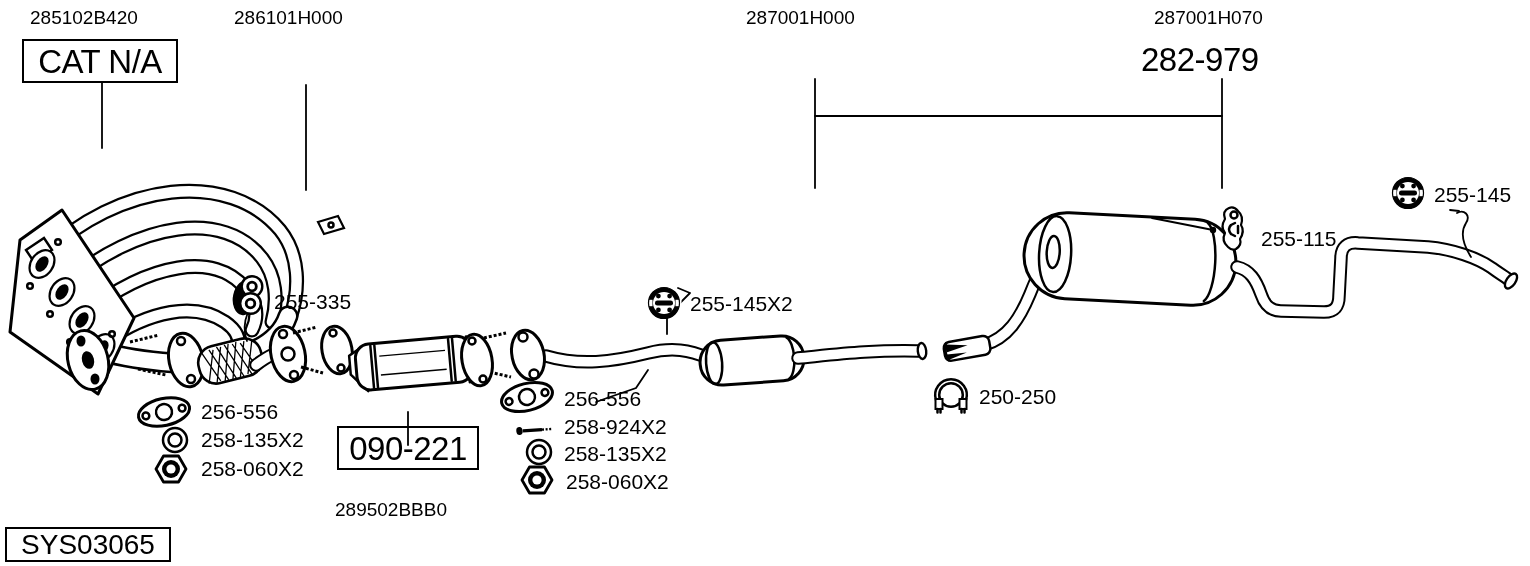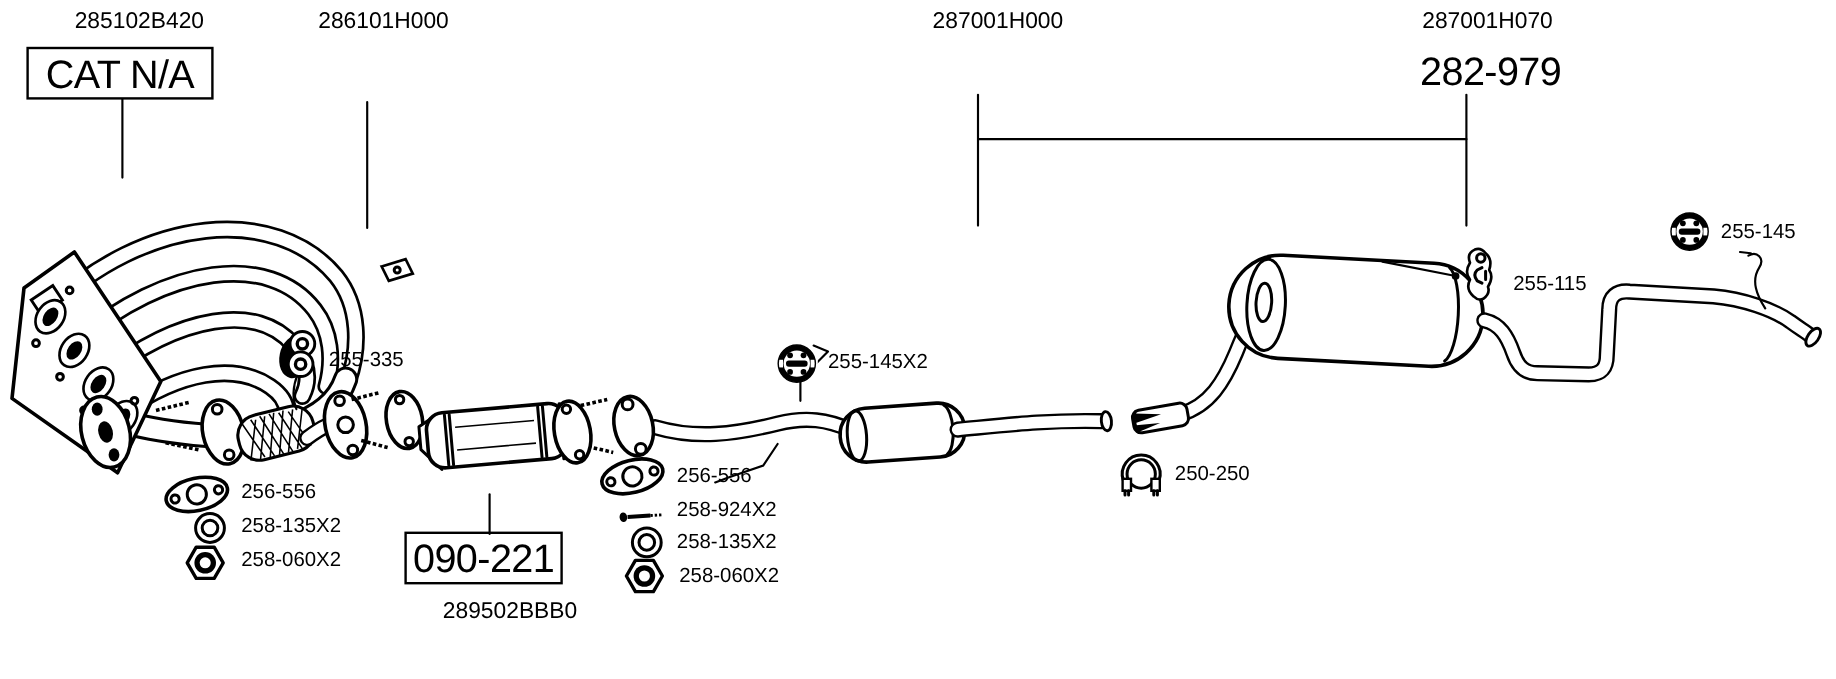--- a/index.html
+++ b/index.html
@@ -2,22 +2,22 @@
 <html><head>
 <meta charset="utf-8">
 <style>
   html,body{margin:0;padding:0;background:#fff}
   .stage{position:relative;width:1530px;height:566px;background:#fff;
          font-family:"Liberation Sans",sans-serif;color:#000;overflow:hidden}
   .stage svg{position:absolute;left:0;top:0}
   .lbl{position:absolute;white-space:nowrap;line-height:1}
   .code{font-size:19px}
   .big{font-size:33px;letter-spacing:-0.5px}
-  .part{font-size:17px}
-  .ctr{text-align:right}
+  .part{font-size:21px}
+  .ctr{text-align:left}
   .boxed{border:2.5px solid #000;display:flex;align-items:center;justify-content:center;box-sizing:border-box}
   
   .ln{stroke:#000;fill:none;stroke-width:2.5;stroke-linecap:round;stroke-linejoin:round}
   .ln3{stroke:#000;fill:none;stroke-width:3;stroke-linecap:round;stroke-linejoin:round}
   .thin{stroke:#000;fill:none;stroke-width:1.8;stroke-linecap:round}
   .fw{fill:#fff}
   .fb{fill:#000}
   .po{stroke:#000;stroke-width:13.5;fill:none;stroke-linecap:round;stroke-linejoin:round}
   .pi{stroke:#fff;stroke-width:9.5;fill:none;stroke-linecap:round;stroke-linejoin:round}
   .to{stroke:#000;stroke-width:15;fill:none;stroke-linecap:round;stroke-linejoin:round}
@@ -264,16 +264,17 @@
 
   <div class="lbl part" style="left:201px;top:401px">256-556</div>
   <div class="lbl part" style="left:201px;top:429px">258-135X2</div>
   <div class="lbl part" style="left:201px;top:458px">258-060X2</div>
 
   <div class="lbl part" style="left:564px;top:388px">256-556</div>
   <div class="lbl part" style="left:564px;top:416px">258-924X2</div>
   <div class="lbl part" style="left:564px;top:443px">258-135X2</div>
   <div class="lbl part" style="left:566px;top:471px">258-060X2</div>
 
-  <div class="lbl big boxed" style="left:337px;top:443px;width:132px;height:44px">090-221</div>
+  <div class="lbl big boxed" style="left:337px;top:426px;width:142px;height:44px">090-221</div>
   <div class="lbl code ctr" style="left:335px;top:500px;width:146px">289502BBB0</div>
 
+  <div class="lbl boxed" style="left:5px;top:527px;width:166px;height:35px;font-size:28px">SYS03065</div>
 </div>
 
 </body></html>

